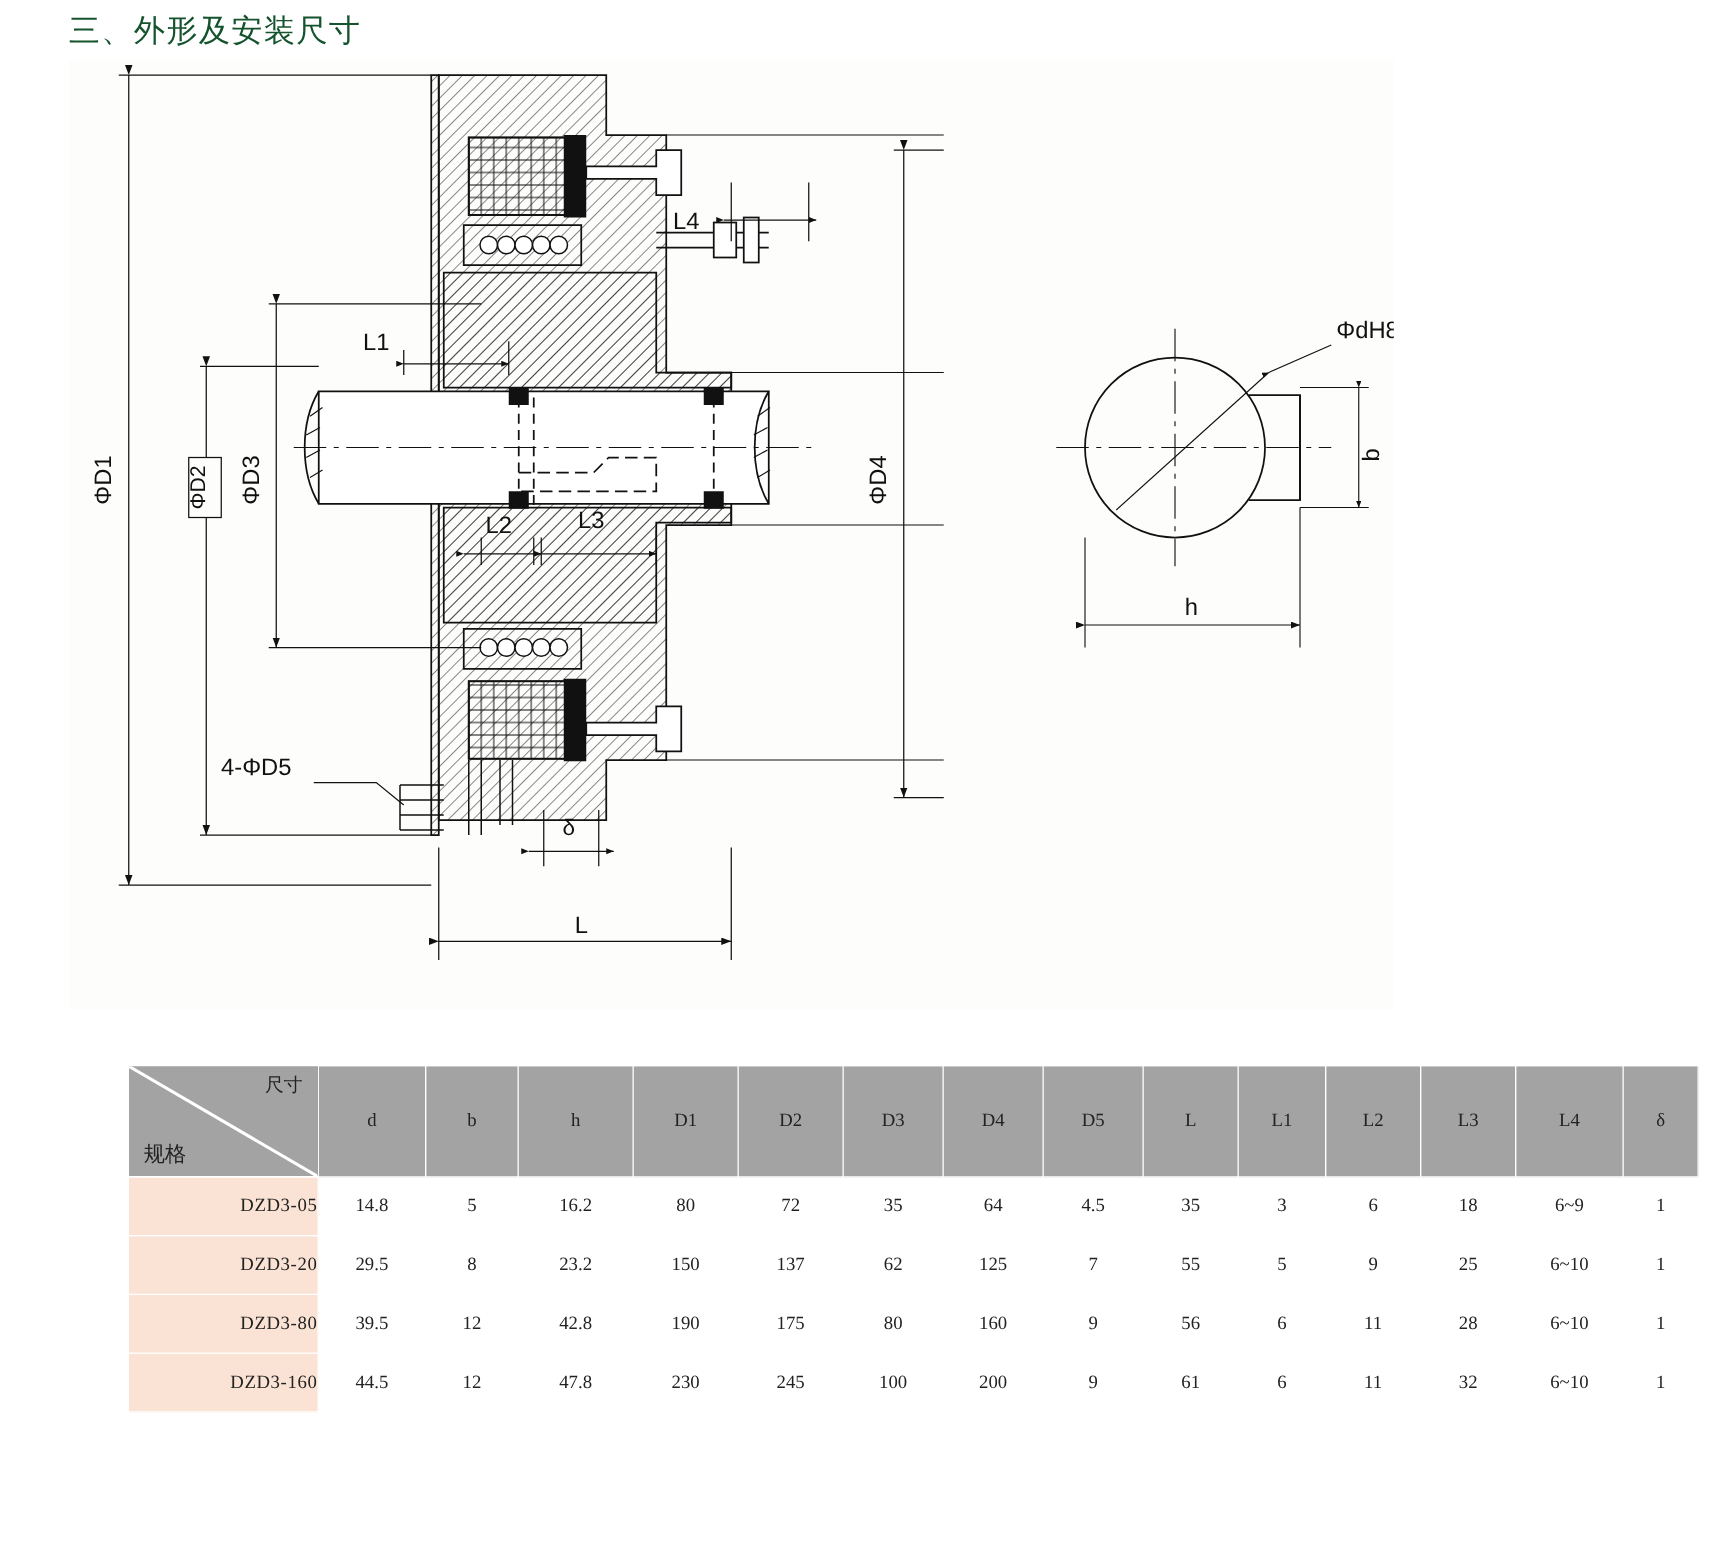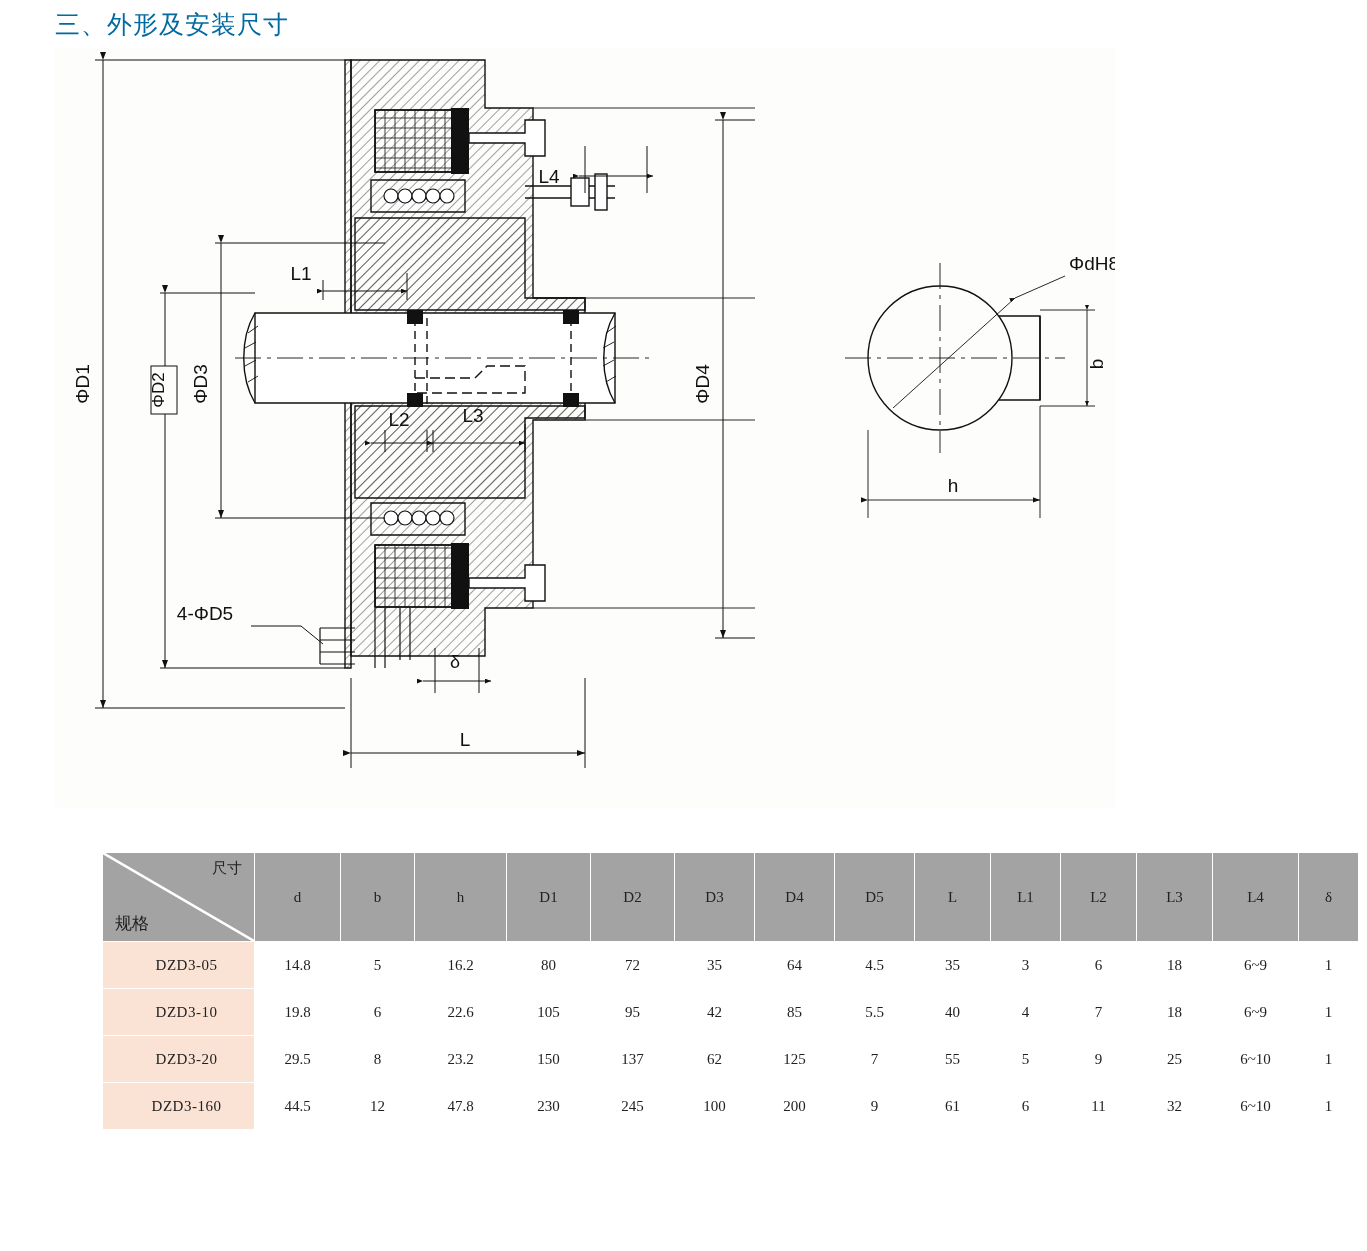--- a/index.html
+++ b/index.html
@@ -9,21 +9,21 @@
     font-family:"Liberation Sans", sans-serif;
     color:#1a1a1a;
     position:relative;
     overflow:hidden;
   }
   
   .heading{
     position:absolute;left:55px;top:8px;
     font-size:25px;
     letter-spacing:1px;
-    color:#0369a1;
+    color:#14532d;
     font-family:"DejaVu Sans","Liberation Sans",sans-serif;
   }
   
   .drawing-area{
     position:absolute;left:55px;top:48px;
     width:1060px;height:760px;
     background:#fdfdfc;
     border:0;
   }
   .drawing-area svg{display:block;}
@@ -50,21 +50,21 @@
   table.spec thead th{
     background:#a3a3a3;
     font-weight:normal;
     height:88px;
   }
   table.spec tbody td{
     background:#ffffff;
   }
   table.spec tbody td.rowhead{
     background:#fae3d4;
-    text-align:center;
+    text-align:right;
     padding-left:16px;
     font-size:15px;
     letter-spacing:.5px;
   }
   
   th.corner{
     position:relative;
     background:#f7d9c4;
     padding:0;
   }
@@ -348,50 +348,50 @@
         <td>64</td>
         <td>4.5</td>
         <td>35</td>
         <td>3</td>
         <td>6</td>
         <td>18</td>
         <td>6~9</td>
         <td>1</td>
       </tr>
       <tr>
-        <td class="rowhead">DZD3-10</td>
-        <td>19.8</td>
-        <td>6</td>
-        <td>22.6</td>
-        <td>105</td>
-        <td>95</td>
-        <td>42</td>
-        <td>85</td>
-        <td>5.5</td>
-        <td>40</td>
-        <td>4</td>
-        <td>7</td>
-        <td>18</td>
-        <td>6~9</td>
-        <td>1</td>
-      </tr>
-      <tr>
         <td class="rowhead">DZD3-20</td>
         <td>29.5</td>
         <td>8</td>
         <td>23.2</td>
         <td>150</td>
         <td>137</td>
         <td>62</td>
         <td>125</td>
         <td>7</td>
         <td>55</td>
         <td>5</td>
         <td>9</td>
         <td>25</td>
+        <td>6~10</td>
+        <td>1</td>
+      </tr>
+      <tr>
+        <td class="rowhead">DZD3-80</td>
+        <td>39.5</td>
+        <td>12</td>
+        <td>42.8</td>
+        <td>190</td>
+        <td>175</td>
+        <td>80</td>
+        <td>160</td>
+        <td>9</td>
+        <td>56</td>
+        <td>6</td>
+        <td>11</td>
+        <td>28</td>
         <td>6~10</td>
         <td>1</td>
       </tr>
       <tr>
         <td class="rowhead">DZD3-160</td>
         <td>44.5</td>
         <td>12</td>
         <td>47.8</td>
         <td>230</td>
         <td>245</td>

